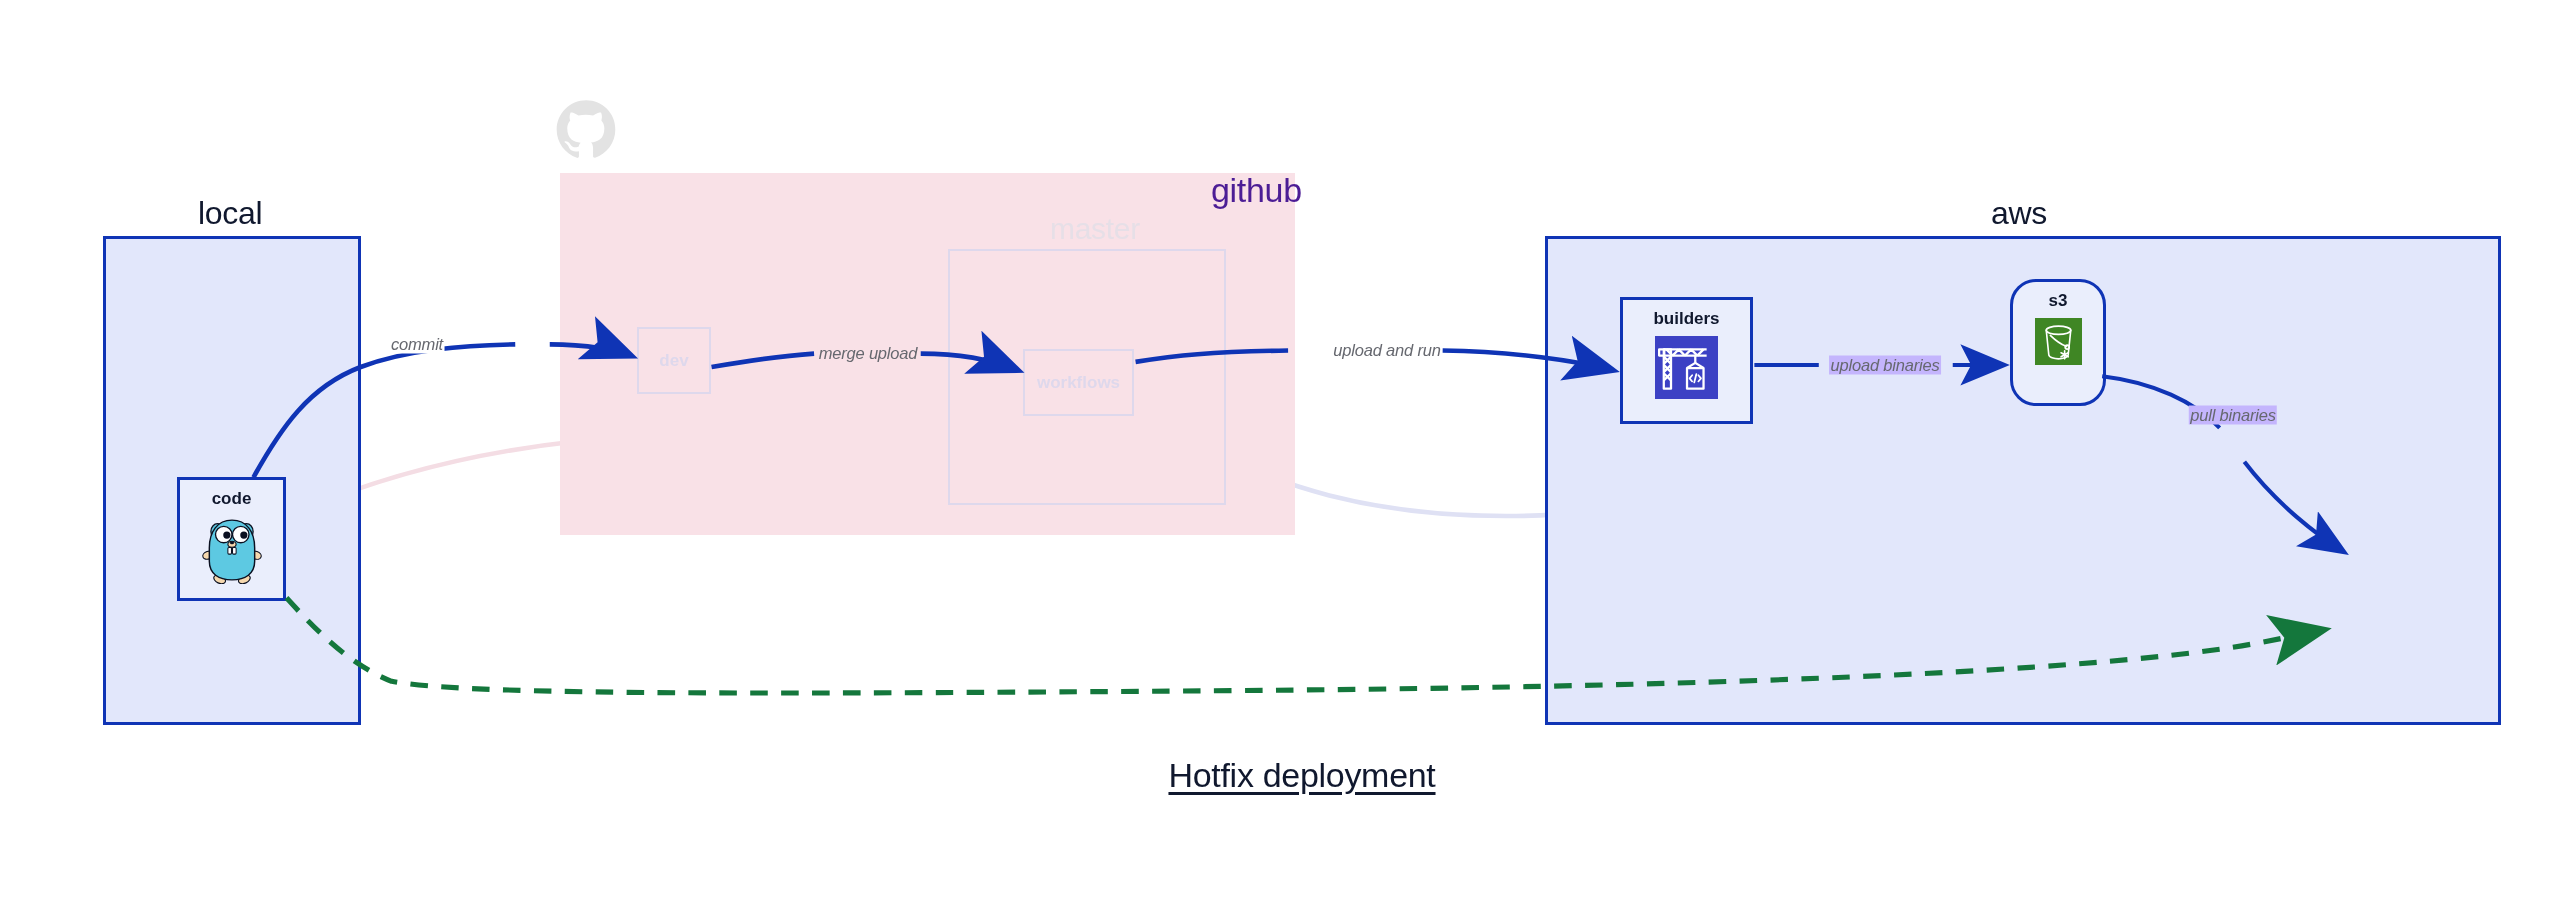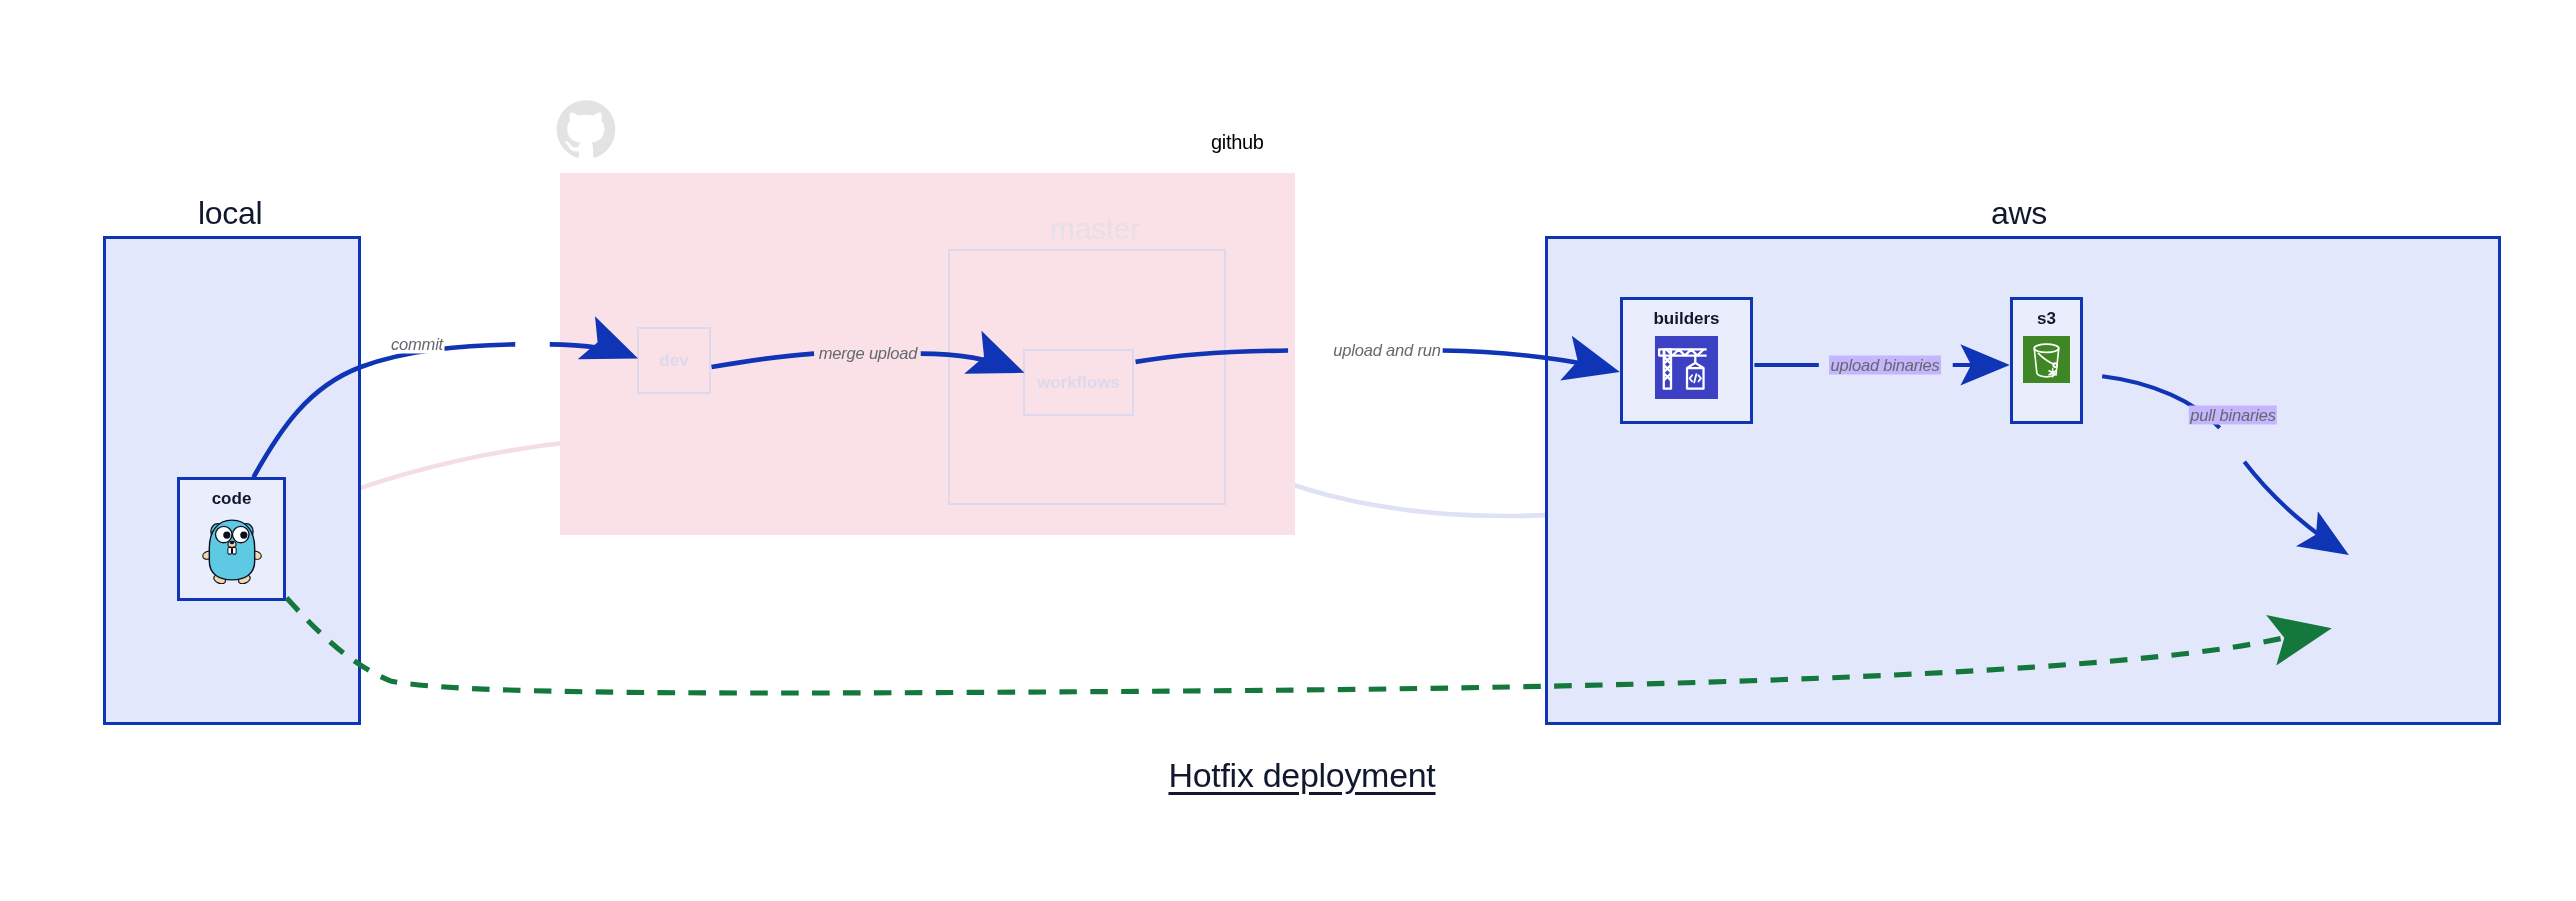--- a/index.html
+++ b/index.html
@@ -53,22 +53,23 @@
     font-family: "Liberation Sans", sans-serif;
     font-weight: 400;
     white-space: nowrap;
     letter-spacing: -0.3px;
   }
   .title-local, .title-aws {
     color: #10182e;
     font-size: 32px;
   }
   .title-github {
-    color: #000000;
-    font-size: 20px;
+    color: #4c1d95;
+    font-size: 34px;
+    margin-top: 40px;
   }
   .title-master {
     color: #e6dfe7;
     font-size: 30px;
   }
 
   
   .node {
     position: absolute;
     box-sizing: border-box;
@@ -244,21 +245,21 @@
 
         <g fill="none" stroke="#ffffff" stroke-width="3.4" stroke-linecap="round" stroke-linejoin="round">
           <path d="M72,76 L67,82 L72,88"></path>
           <path d="M84,76 L89,82 L84,88"></path>
           <path d="M80,74 L76,90"></path>
         </g>
       </svg>
     </span>
   </div>
 
-  <div class="node node-solid" style="left:2010px; top:297px; width:73px; height:127px;">
+  <div class="node node-solid" style="left:2010px; top:279px; width:96px; height:127px;border-radius:26px;">
     <span class="node-label">s3</span>
     <span class="node-icon">
       <svg width="47" height="47" viewBox="0 0 92 92">
         <rect x="0" y="0" width="92" height="92" fill="#3f8624"></rect>
         <g fill="none" stroke="#ffffff" stroke-width="3.2" stroke-linecap="round" stroke-linejoin="round">
 
           <path d="M22,24 L27,72 C27,77 38,80 46,80 C54,80 65,77 65,72 L70,24"></path>
 
           <ellipse cx="46" cy="24" rx="24" ry="8"></ellipse>
 

